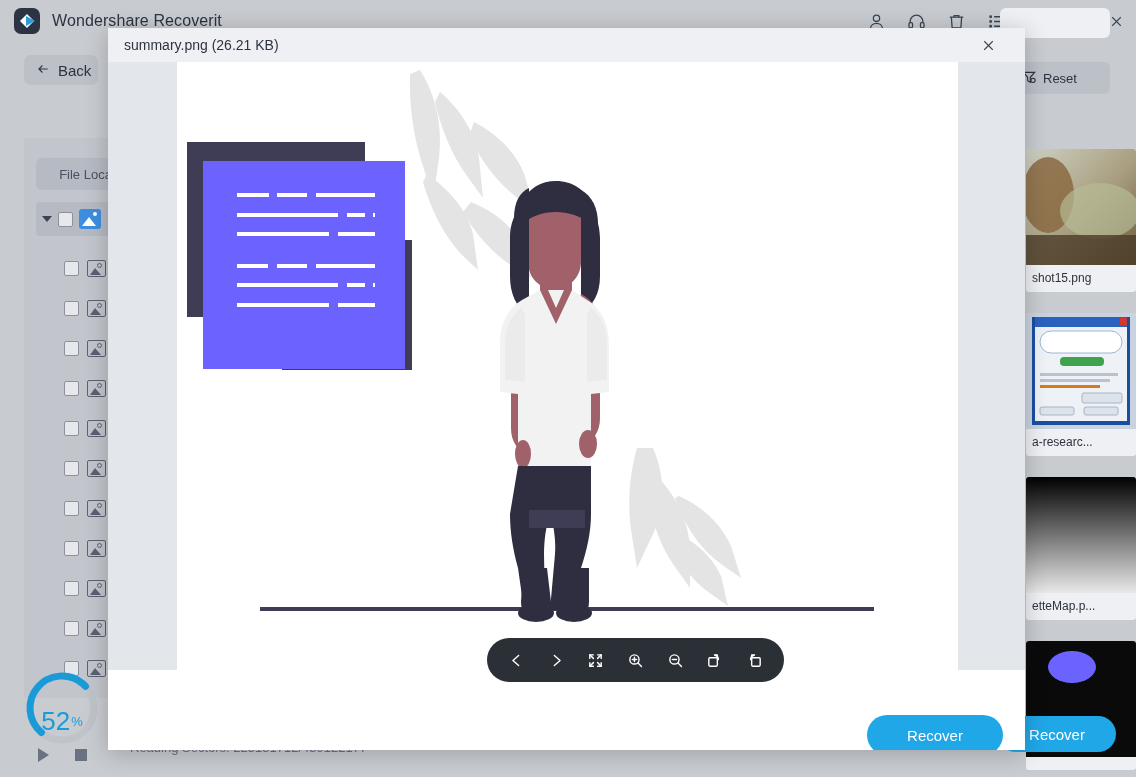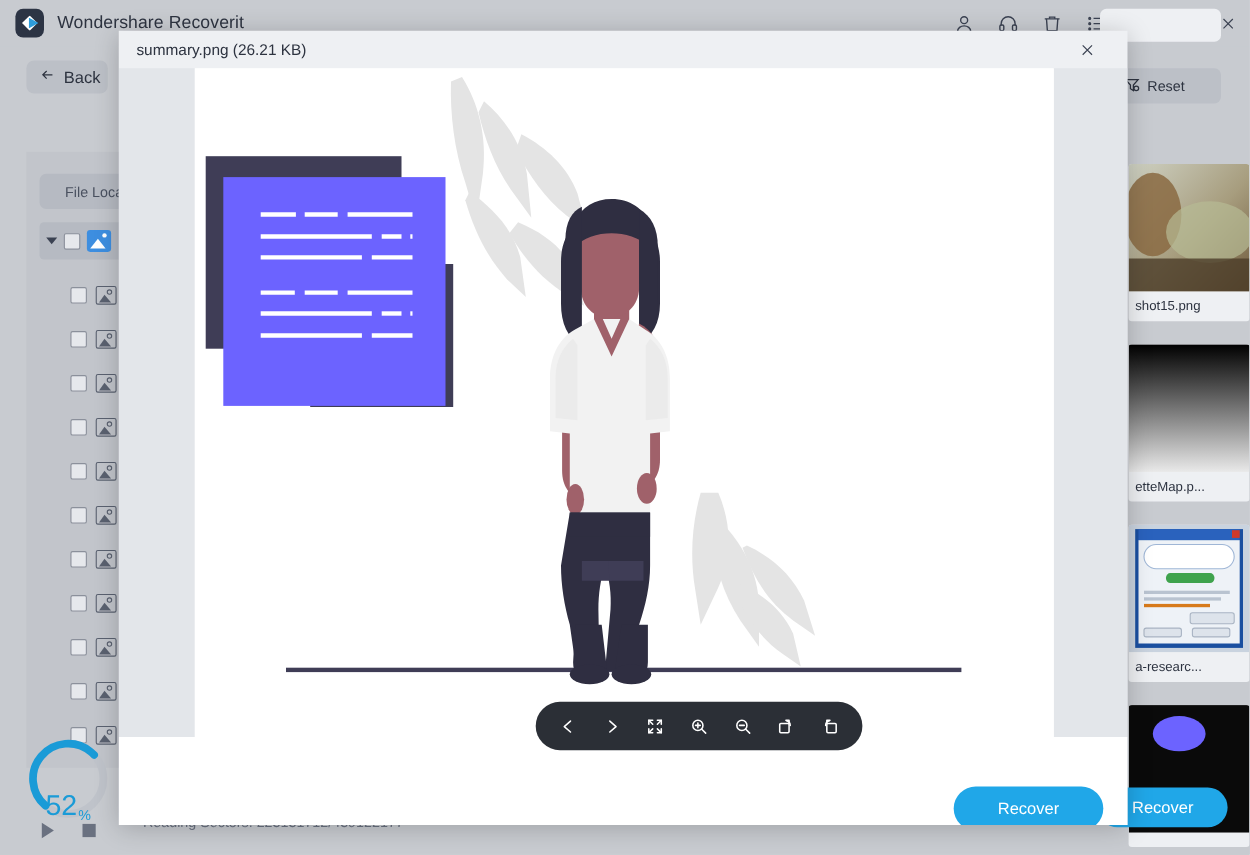--- a/index.html
+++ b/index.html
@@ -131,21 +131,21 @@
   }
 
   
   .progress-wrap {
     position: absolute; left: 22px; top: 668px;
     width: 80px; height: 80px;
   }
   .progress-wrap svg { position: absolute; left: 0; top: 0; }
   .progress-label {
     position: absolute; inset: 0;
-    display: flex; align-items: flex-end; justify-content: center;
+    display: flex; align-items: center; justify-content: center;
     color: #1a9bd7; font-size: 26px; padding-top: 26px;
   }
   .progress-label .pct { font-size: 13px; margin-left: 1px; }
   .pp-controls {
     position: absolute; left: 38px; top: 748px;
     display: flex; gap: 26px; align-items: center;
   }
   .play-tri {
     width: 0; height: 0; border-left: 11px solid #6a7180;
     border-top: 7px solid transparent; border-bottom: 7px solid transparent;
@@ -425,50 +425,50 @@
               <stop offset="55%" stop-color="#a79d7e"></stop>
           <stop offset="100%" stop-color="#6e5a3c"></stop>
             </linearGradient>
           </defs>
         <rect width="110" height="116" fill="url(#g1)"></rect>
         <ellipse cx="22" cy="46" rx="26" ry="38" fill="#8a6a42" opacity=".85"></ellipse>
         <ellipse cx="74" cy="62" rx="40" ry="28" fill="#b7bb94" opacity=".7"></ellipse>
         <rect y="86" width="110" height="30" fill="#4b3c28" opacity=".8"></rect>
       </svg>
       <div class="thumb-name">shot15.png</div>
-    </div>
-    <div class="thumb-card">
-      <svg class="thumb-img" viewBox="0 0 110 116">
-        <defs>
-            <linearGradient id="g2" x1="0" y1="0" x2="0" y2="1">
-          <stop offset="0%" stop-color="#000000"></stop>
-              <stop offset="100%" stop-color="#e9e9e9"></stop>
-            </linearGradient>
-          </defs>
-        <rect width="110" height="116" fill="url(#g2)"></rect>
-      </svg>
-      <div class="thumb-name">etteMap.p...</div>
     </div>
     <div class="thumb-card">
       <svg class="thumb-img" viewBox="0 0 110 116">
         <rect width="110" height="116" fill="#c9d3df"></rect>
         <rect x="6" y="4" width="98" height="108" fill="#1a4fa0"></rect>
         <rect x="9" y="14" width="92" height="94" fill="#eef2f7"></rect>
         <rect x="9" y="4" width="92" height="10" fill="#2a62bd"></rect>
         <rect x="94" y="5" width="7" height="7" fill="#d0392b"></rect>
         <rect x="14" y="18" width="82" height="22" rx="11" fill="#ffffff" stroke="#9fb6d6"></rect>
         <rect x="34" y="44" width="44" height="9" rx="4" fill="#3fa34d"></rect>
         <rect x="14" y="60" width="78" height="3" fill="#b9c3d0"></rect>
         <rect x="14" y="66" width="70" height="3" fill="#b9c3d0"></rect>
         <rect x="14" y="72" width="60" height="3" fill="#d77a1b"></rect>
         <rect x="56" y="80" width="40" height="10" rx="2" fill="#dde3eb" stroke="#a9b4c3"></rect>
         <rect x="14" y="94" width="34" height="8" rx="2" fill="#dde3eb" stroke="#a9b4c3"></rect>
         <rect x="58" y="94" width="34" height="8" rx="2" fill="#dde3eb" stroke="#a9b4c3"></rect>
       </svg>
       <div class="thumb-name">a-researc...</div>
+    </div>
+    <div class="thumb-card">
+      <svg class="thumb-img" viewBox="0 0 110 116">
+        <defs>
+            <linearGradient id="g2" x1="0" y1="0" x2="0" y2="1">
+          <stop offset="0%" stop-color="#000000"></stop>
+              <stop offset="100%" stop-color="#e9e9e9"></stop>
+            </linearGradient>
+          </defs>
+        <rect width="110" height="116" fill="url(#g2)"></rect>
+      </svg>
+      <div class="thumb-name">etteMap.p...</div>
     </div>
     <div class="thumb-card">
       <svg class="thumb-img" viewBox="0 0 110 116">
         <rect width="110" height="116" fill="#0a0a0a"></rect>
         <ellipse cx="46" cy="26" rx="24" ry="16" fill="#6c63ff"></ellipse>
       </svg>
       <div class="thumb-name"></div>
     </div>
   </div>
 

